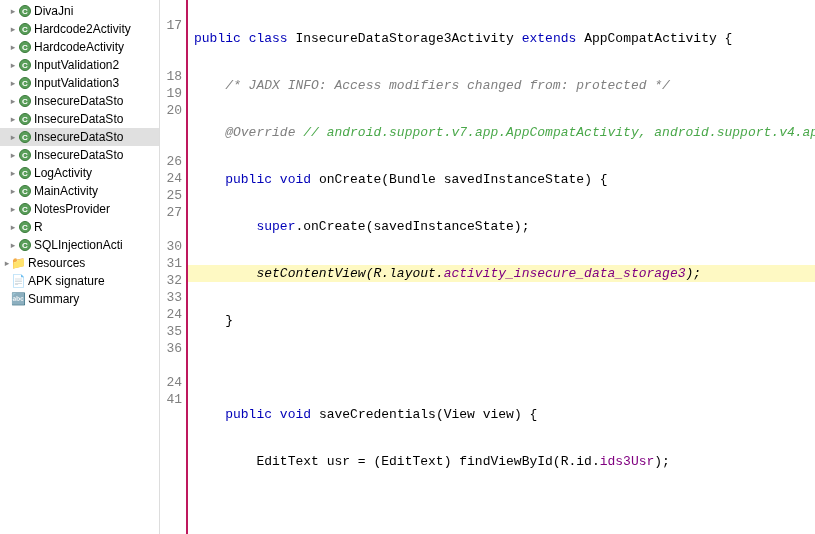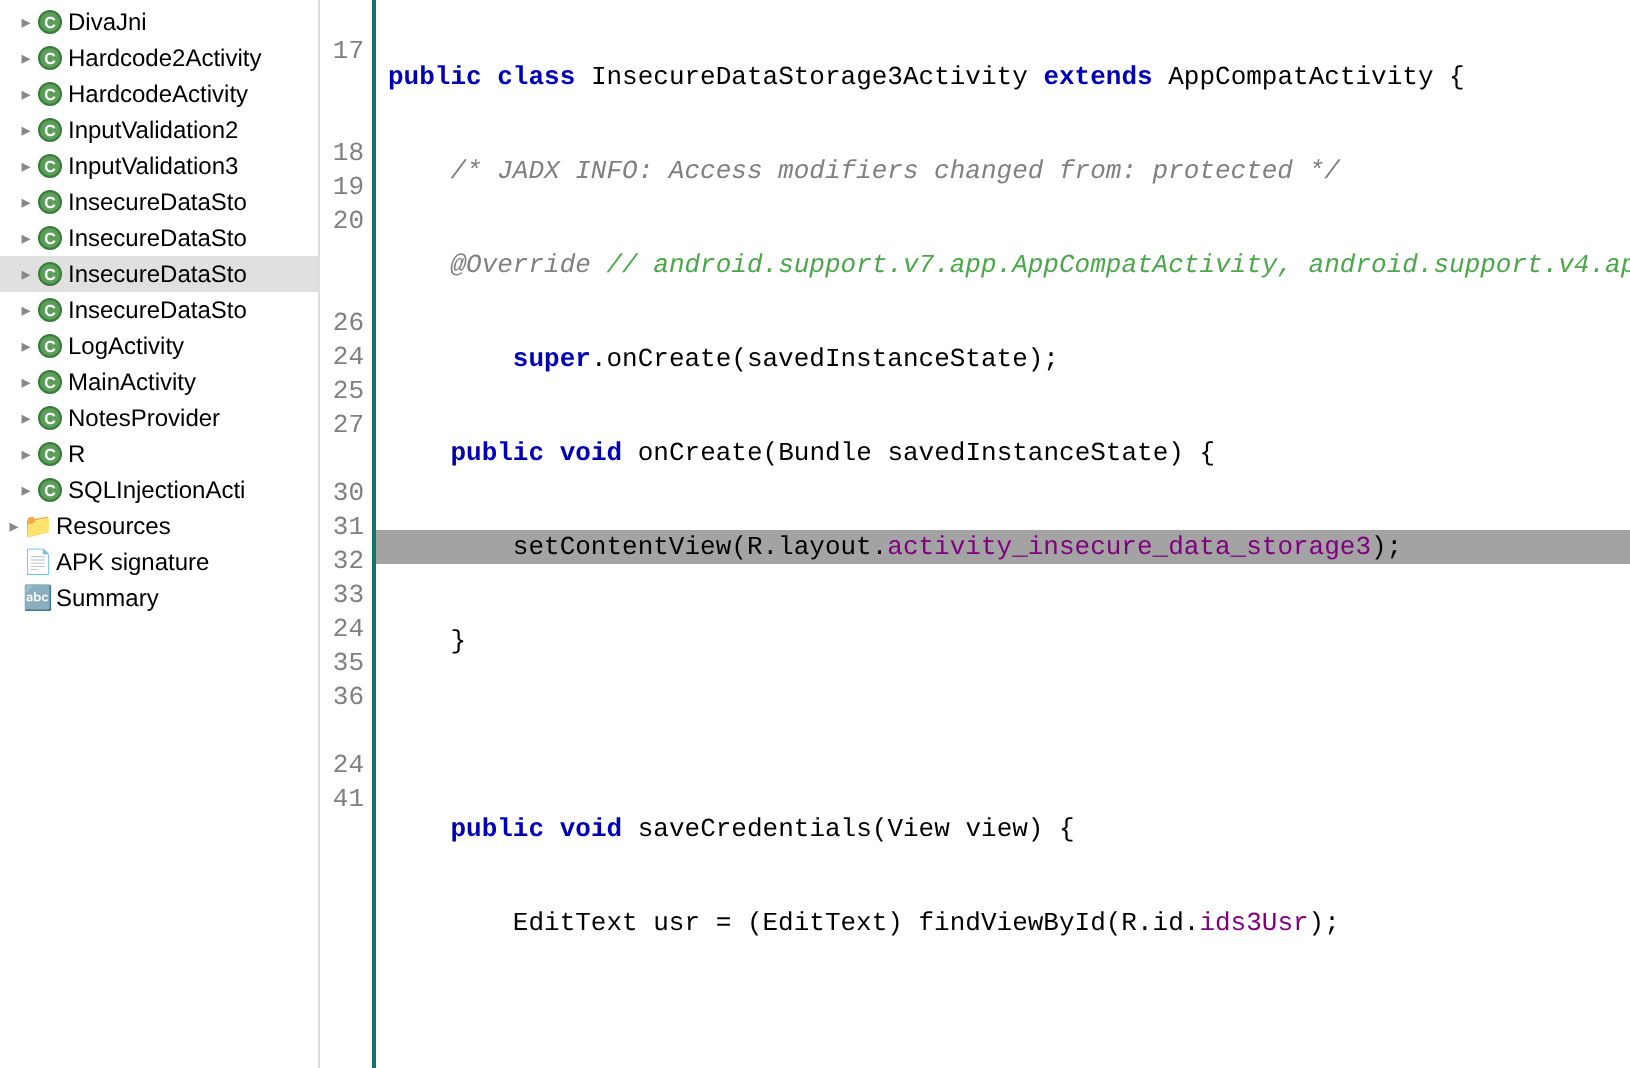--- a/index.html
+++ b/index.html
@@ -7,26 +7,26 @@
 .sidebar { width: 160px; flex-shrink: 0; background: #fff; border-right: 1px solid #ddd; overflow: hidden; padding-top: 2px; }
 .tree-item { display: flex; align-items: center; height: 18px; padding-left: 8px; cursor: pointer; white-space: nowrap; overflow: hidden; }
 .tree-item.selected { background: #e0e0e0; }
 .tree-item.sub { padding-left: 2px; }
 .arrow { width: 10px; color: #888; font-size: 9px; display: inline-block; text-align: center; }
 .cls-icon { display: inline-flex; align-items: center; justify-content: center; width: 14px; height: 14px; margin-right: 2px; }
 .cls-icon svg { width: 14px; height: 14px; }
 .res-icon, .apk-icon, .sum-icon { width: 14px; height: 14px; display: inline-flex; align-items: center; justify-content: center; margin-right: 2px; }
 .tree-label { color: #000; }
 .editor { flex: 1; display: flex; overflow: hidden; font-family: Consolas, "Courier New", monospace; font-size: 13px; }
-.gutter { width: 28px; flex-shrink: 0; background: #fff; border-right: 2px solid #0f766e; text-align: right; padding-right: 4px; color: #808080; }
+.gutter { width: 28px; flex-shrink: 0; background: #fff; border-right: 2px solid #be185d; text-align: right; padding-right: 4px; color: #808080; }
 .gutter-line { height: 17px; line-height: 17px; }
 .code { flex: 1; overflow: hidden; white-space: pre; }
 .code-line { height: 17px; line-height: 17px; padding-left: 6px; }
-.code-line.hl { background: #a3a3a3; }
-.kw { color: #0000b8; font-weight: bold; }
+.code-line.hl { background: #fef9c3; font-style: italic; }
+.kw { color: #0000b8; font-weight: normal; }
 .typ { color: #000; }
 .cmt { color: #808080; font-style: italic; }
 .cmtg { color: #4aa84a; font-style: italic; }
 .ann { color: #808080; font-style: italic; }
 .fld { color: #800080; }
 .mth { color: #000; }
 </style>
 </head>
 <body>
 
@@ -218,22 +218,22 @@
       <div class="gutter-line">41</div>
       <div class="gutter-line"></div>
       <div class="gutter-line"></div>
       <div class="gutter-line"></div>
       <div class="gutter-line"></div>
     </div>
   <div class="code">
     <div class="code-line"><span class="kw">public</span> <span class="kw">class</span> <span class="typ">InsecureDataStorage3Activity</span> <span class="kw">extends</span> <span>AppCompatActivity {</span></div>
     <div class="code-line">    <span class="cmt">/* JADX INFO: Access modifiers changed from: protected */</span></div>
     <div class="code-line">    <span class="ann">@Override</span> <span class="cmtg">// android.support.v7.app.AppCompatActivity, android.support.v4.app.FragmentActivity, android.su</span></div>
+    <div class="code-line">    <span class="kw">public</span> <span class="kw">void</span> <span class="mth">onCreate</span><span>(Bundle savedInstanceState) {</span></div>
     <div class="code-line">        <span class="kw">super</span><span>.onCreate(savedInstanceState);</span></div>
-    <div class="code-line">    <span class="kw">public</span> <span class="kw">void</span> <span class="mth">onCreate</span><span>(Bundle savedInstanceState) {</span></div>
     <div class="code-line hl">        <span class="mth">setContentView</span><span>(R.layout.</span><span class="fld">activity_insecure_data_storage3</span><span>);</span></div>
     <div class="code-line">    <span>}</span></div>
     <div class="code-line"></div>
     <div class="code-line">    <span class="kw">public</span> <span class="kw">void</span> <span class="mth">saveCredentials</span><span>(View view) {</span></div>
     <div class="code-line">        <span>EditText usr = (EditText) findViewById(R.id.</span><span class="fld">ids3Usr</span><span>);</span></div>
     
     
     
     
     

